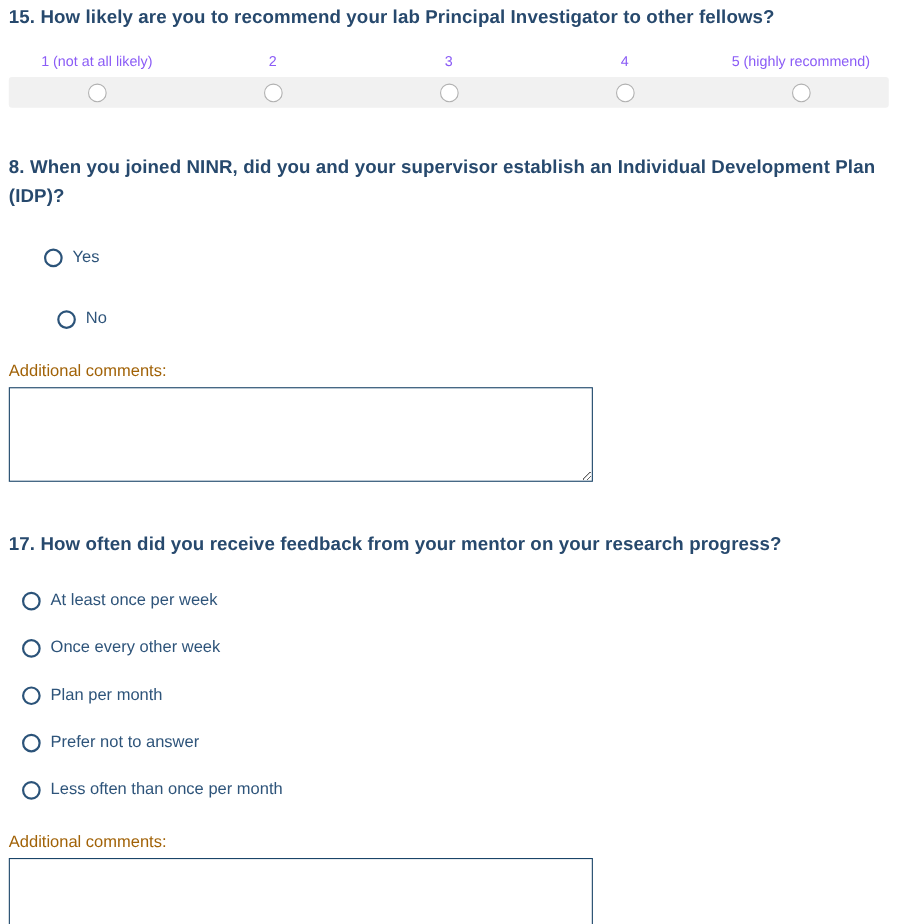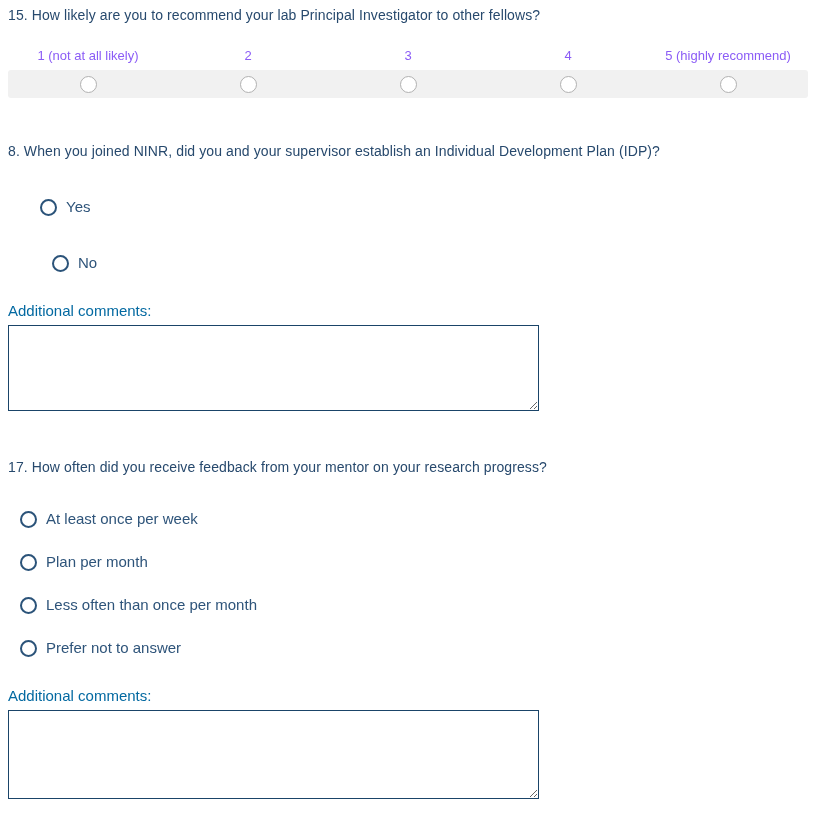--- a/index.html
+++ b/index.html
@@ -8,23 +8,23 @@
     width: 829px;
     min-height: 840px;
     font-family: "Liberation Sans", "DejaVu Sans", sans-serif;
     color: #27496d;
     overflow: hidden;
   }
   .page { padding: 2px 8px 0 8px; }
 
   
   .q-title {
-    font-size: 14px;
+    font-size: 17px;
     line-height: 27px;
-    font-weight: 400;
+    font-weight: 700;
     color: #27496d;
     margin: 0;
     max-width: 792px;
     letter-spacing: 0.1px;
   }
 
   
   .scale-table { width: 800px; margin-top: 19px; }
   .scale-labels { display: flex; }
   .scale-label {
@@ -77,21 +77,21 @@
   .first-opt-q16 { margin-top: 33px; padding-left: 20px; }
   .gap-q16 { margin-top: 38px; padding-left: 32px; }
   .first-opt-q17 { margin-top: 29px; }
   .gap-q17 { margin-top: 25px; }
 
   
   .comments-label {
     margin-top: 30px;
     font-size: 15px;
     line-height: 18px;
-    color: #0369a1;
+    color: #a16207;
   }
   .comments-box {
     display: block;
     margin-top: 5px;
     width: 531px;
     height: 86px;
     border: 1px solid #1a4468;
     background: #ffffff;
     resize: both;
     font-family: "Liberation Sans", "DejaVu Sans", sans-serif;
@@ -158,28 +158,32 @@
 
   <section>
     <h2 class="q-title q17-title">17. How often did you receive feedback from your mentor on your research progress?</h2>
 
     <div class="option-row first-opt-q17">
       <span class="radio radio-blue"></span>
       <span class="option-label">At least once per week</span>
     </div>
     <div class="option-row gap-q17">
       <span class="radio radio-blue"></span>
+      <span class="option-label">Once every other week</span>
+    </div>
+    <div class="option-row gap-q17">
+      <span class="radio radio-blue"></span>
       <span class="option-label">Plan per month</span>
     </div>
     <div class="option-row gap-q17">
       <span class="radio radio-blue"></span>
-      <span class="option-label">Less often than once per month</span>
+      <span class="option-label">Prefer not to answer</span>
     </div>
     <div class="option-row gap-q17">
       <span class="radio radio-blue"></span>
-      <span class="option-label">Prefer not to answer</span>
+      <span class="option-label">Less often than once per month</span>
     </div>
 
     <div class="comments-label">Additional comments:</div>
     <textarea class="comments-box comments-box-2" style=""></textarea>
   </section>
 
 </div>
 
 </body></html>

